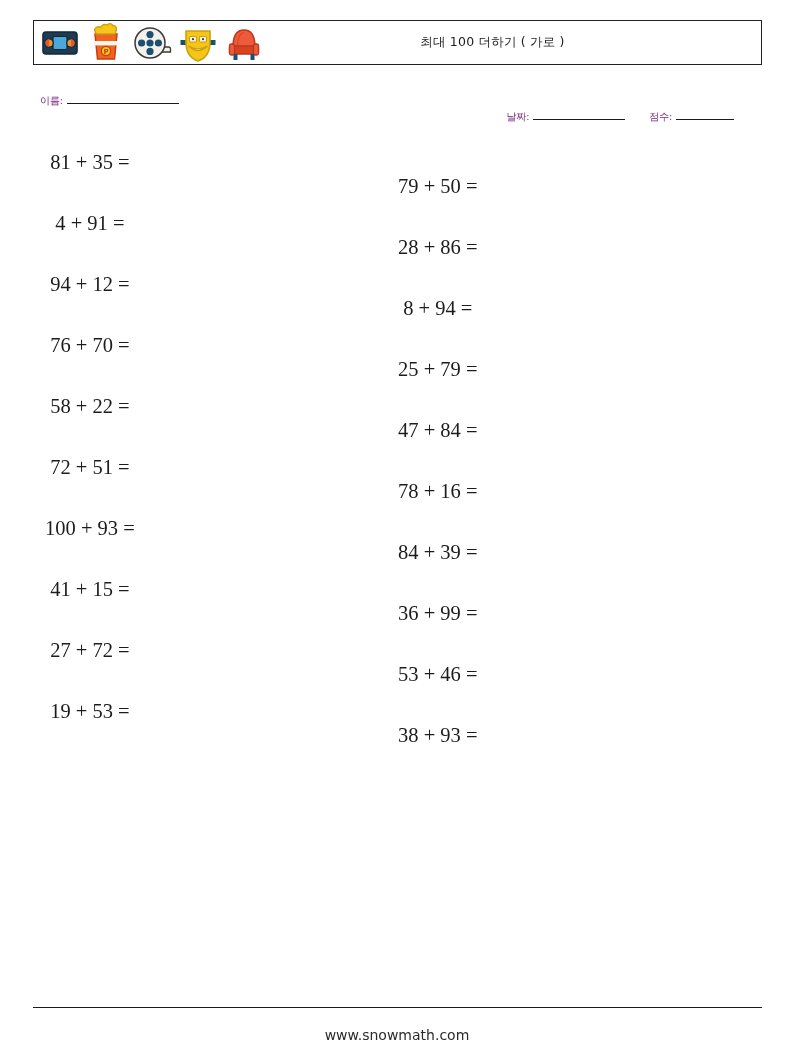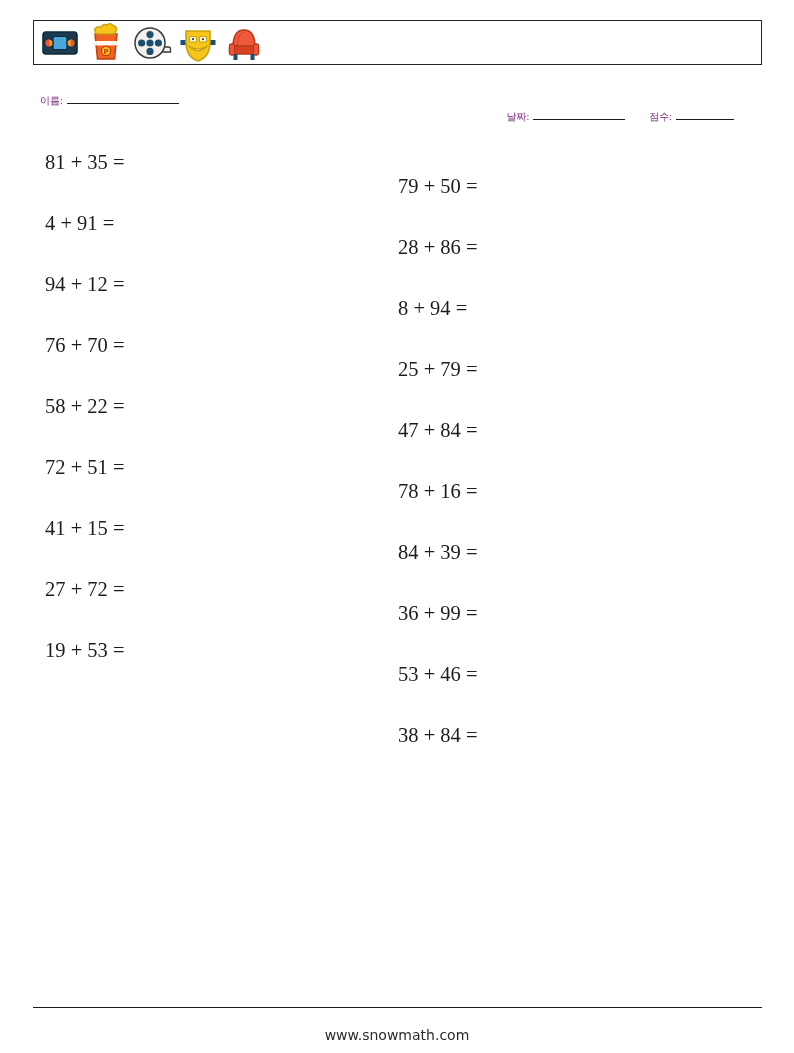--- a/index.html
+++ b/index.html
@@ -104,20 +104,21 @@
   }
   .prob-col.left  { left: 45px;  }
   .prob-col.right { left: 398px; margin-top: 24px; }
   .prob {
     height: 61px;
     line-height: 29px;
     font-size: 20.5px;
     font-family: "Liberation Serif", "DejaVu Serif", serif;
     color: #1c1c1c;
     white-space: nowrap;
+    text-align: center;
   }
 
   
   .footer-rule {
     position: absolute;
     left: 33px;
     top: 1007px;
     width: 729px;
     height: 0;
     border-top: 1px solid #1c1c1c;
@@ -184,54 +185,56 @@
       <path d="M16.5 25 q0 -12 6.5 -13.5" fill="none" stroke="#d9421f" stroke-width="1.1"></path>
       <rect x="8.5" y="25" width="29" height="8" rx="2" fill="#d9421f" stroke="#b8381c" stroke-width="1.4"></rect>
       <rect x="8.5" y="23" width="5" height="11" rx="1.8" fill="#f05a3c" stroke="#b8381c" stroke-width="1.3"></rect>
       <rect x="32.5" y="23" width="5" height="11" rx="1.8" fill="#f05a3c" stroke="#b8381c" stroke-width="1.3"></rect>
       <rect x="12.5" y="33" width="4" height="6" fill="#1d5070"></rect>
       <rect x="29.5" y="33" width="4" height="6" fill="#1d5070"></rect>
     </svg>
 
   </div>
 
+  <div class="header-title">최대 100 더하기 ( 가로 )</div>
 </div>
 
 <div class="info-row">
   <span class="info-left">
     <span>이름:</span><span class="blank name"></span>
   </span>
   <span class="info-right">
     <span>날짜:</span><span class="blank date"></span><span class="info-gap"></span><span>점수:</span><span class="blank score"></span>
   </span>
 </div>
 
 <div class="problems">
 
   <div class="prob-col left">
     <div class="prob">81 + 35 =</div>
     <div class="prob">4 + 91 =</div>
     <div class="prob">94 + 12 =</div>
     <div class="prob">76 + 70 =</div>
     <div class="prob">58 + 22 =</div>
     <div class="prob">72 + 51 =</div>
+    <div class="prob">100 + 93 =</div>
     <div class="prob">41 + 15 =</div>
     <div class="prob">27 + 72 =</div>
     <div class="prob">19 + 53 =</div>
   </div>
 
   <div class="prob-col right">
     <div class="prob">79 + 50 =</div>
     <div class="prob">28 + 86 =</div>
     <div class="prob">8 + 94 =</div>
     <div class="prob">25 + 79 =</div>
     <div class="prob">47 + 84 =</div>
     <div class="prob">78 + 16 =</div>
     <div class="prob">84 + 39 =</div>
     <div class="prob">36 + 99 =</div>
     <div class="prob">53 + 46 =</div>
-    <div class="prob">38 + 84 =</div>
+    <div class="prob">38 + 93 =</div>
   </div>
 
 </div>
 
 <div class="footer-rule"></div>
 <div class="footer-text">www.snowmath.com</div>
 
 </body></html>

